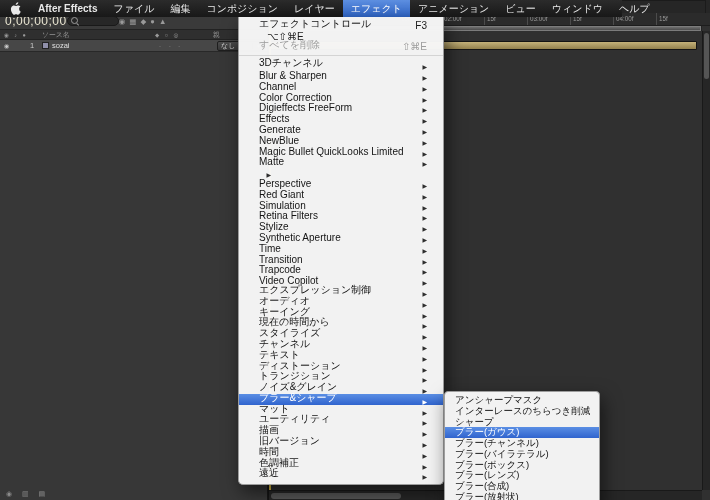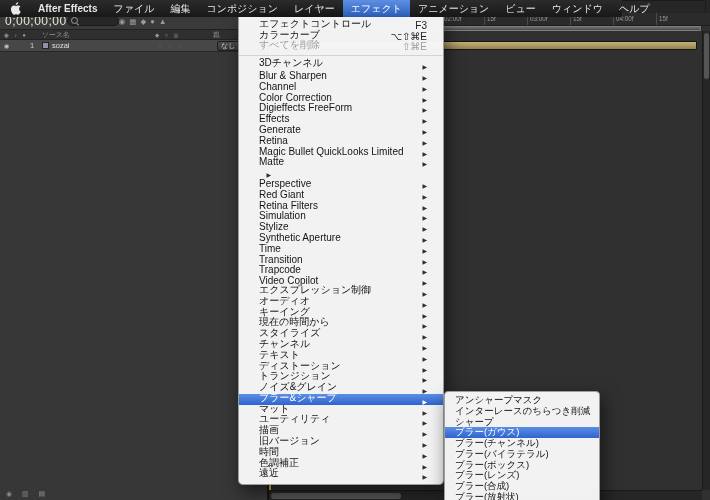--- a/index.html
+++ b/index.html
@@ -473,21 +473,20 @@
 </div>
 
 <div id="effect-menu">
 
     <div class="mrow">
       <span class="ml">エフェクトコントロール</span>
       <span class="ms">F3</span>
     </div>
 
     <div class="mrow">
-      <span class="ml">カラーカーブ</span>
       <span class="ms">⌥⇧⌘E</span>
     </div>
 
     <div class="mrow disabled">
       <span class="ml">すべてを削除</span>
       <span class="ms">⇧⌘E</span>
     </div>
 
   <div class="msep"></div>
 
@@ -520,21 +519,21 @@
       <span class="ml">Effects</span>
       <span class="arr">▶</span>
     </div>
 
     <div class="mrow">
       <span class="ml">Generate</span>
       <span class="arr">▶</span>
     </div>
 
     <div class="mrow">
-      <span class="ml">Retina</span>
+      <span class="ml">NewBlue</span>
       <span class="arr">▶</span>
     </div>
 
     <div class="mrow">
       <span class="ml">Magic Bullet QuickLooks Limited</span>
       <span class="arr">▶</span>
     </div>
 
     <div class="mrow">
       <span class="ml">Matte</span>
@@ -549,26 +548,26 @@
       <span class="ml">Perspective</span>
       <span class="arr">▶</span>
     </div>
 
     <div class="mrow">
       <span class="ml">Red Giant</span>
       <span class="arr">▶</span>
     </div>
 
     <div class="mrow">
+      <span class="ml">Simulation</span>
+      <span class="arr">▶</span>
+    </div>
+
+    <div class="mrow">
       <span class="ml">Retina Filters</span>
-      <span class="arr">▶</span>
-    </div>
-
-    <div class="mrow">
-      <span class="ml">Simulation</span>
       <span class="arr">▶</span>
     </div>
 
     <div class="mrow">
       <span class="ml">Stylize</span>
       <span class="arr">▶</span>
     </div>
 
     <div class="mrow">
       <span class="ml">Synthetic Aperture</span>

